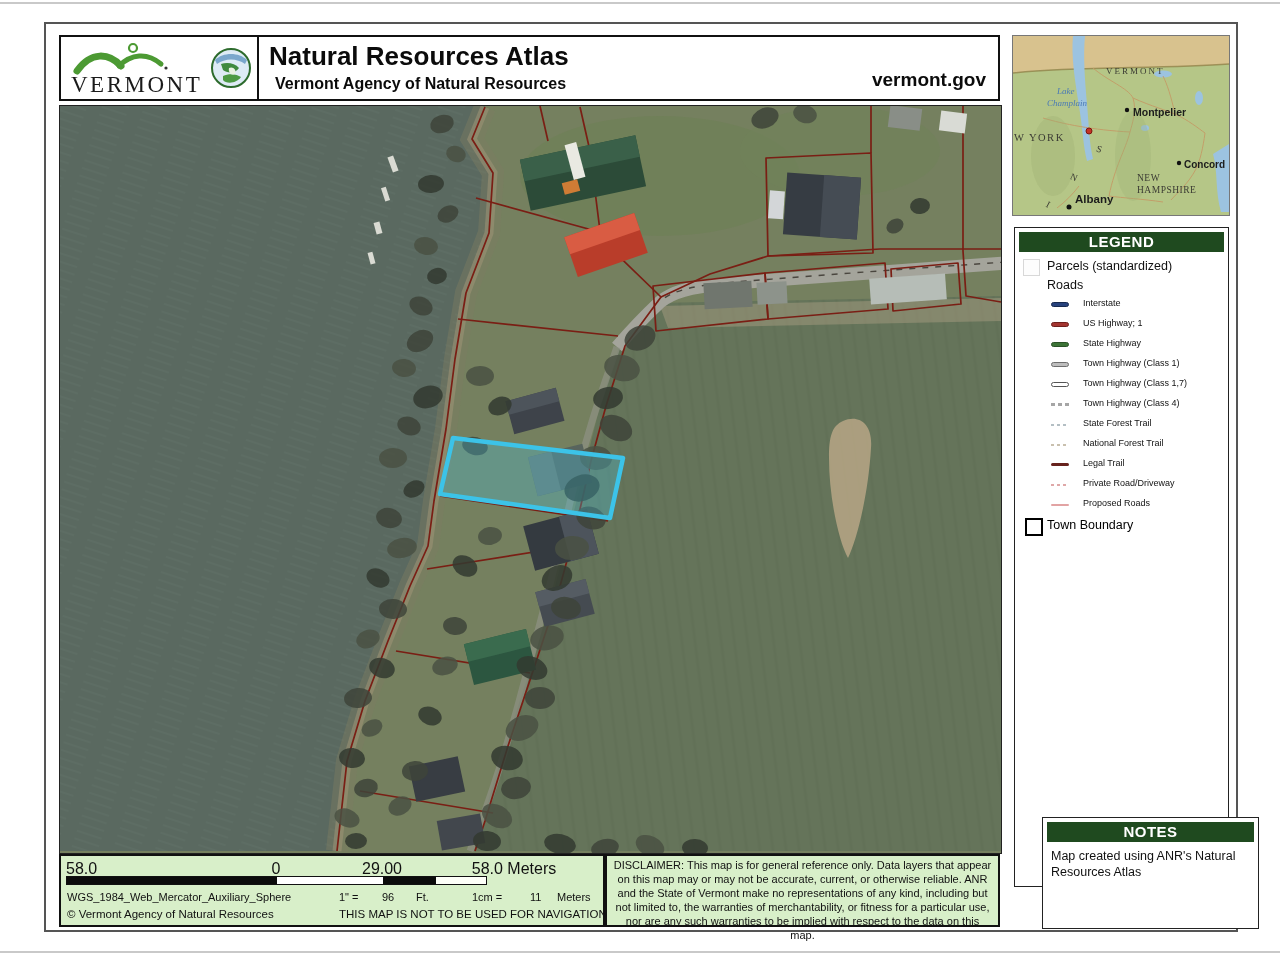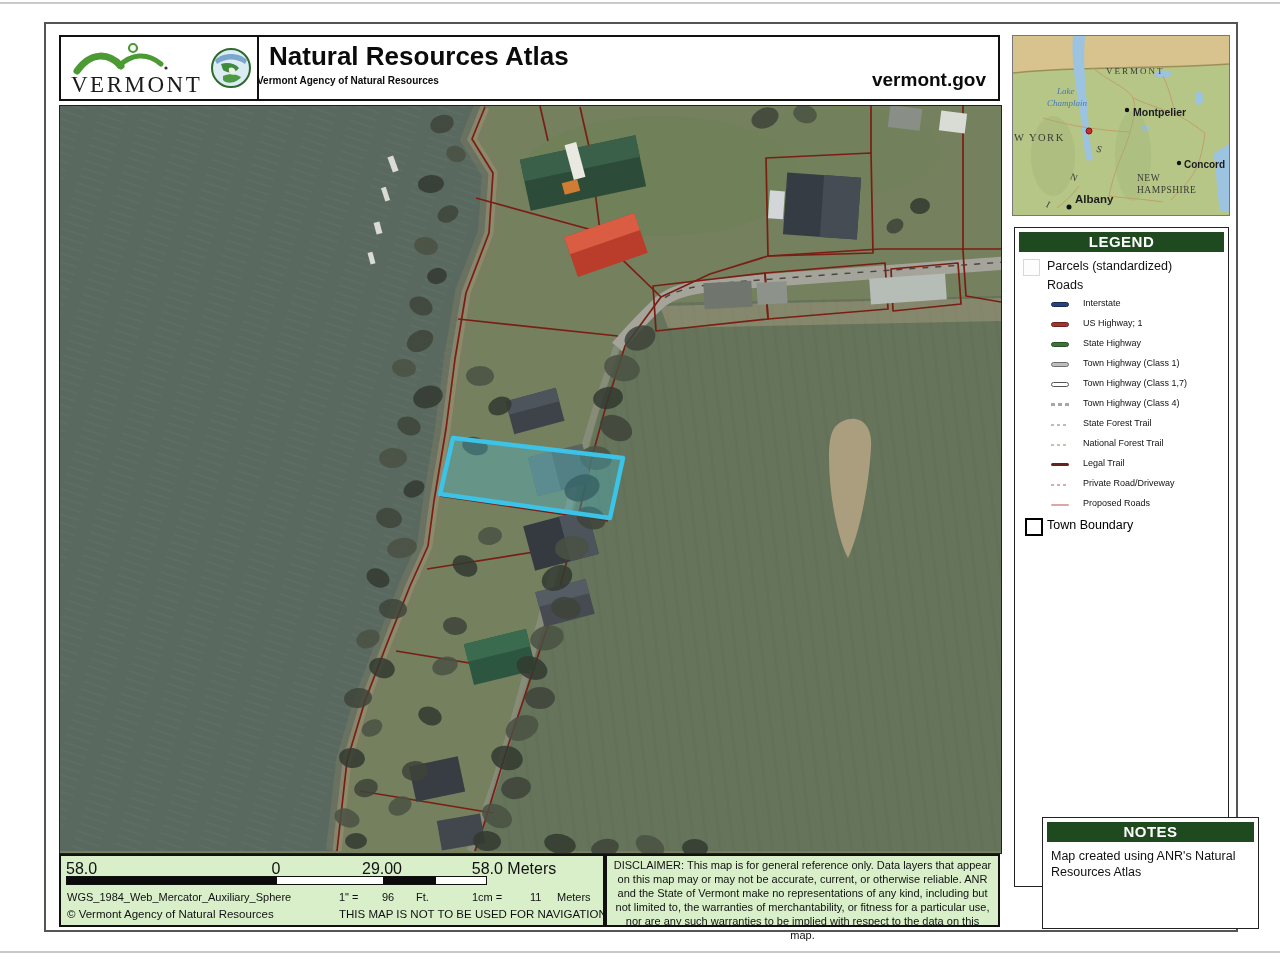--- a/index.html
+++ b/index.html
@@ -8,21 +8,21 @@
   #bottom-rule{position:absolute;left:0;top:951px;width:1280px;height:2px;background:#c9c9c9;}
   #page{position:absolute;left:44px;top:22px;width:1194px;height:910px;background:#fff;
     border:2px solid #555;box-sizing:border-box;}
   
   #header{position:absolute;left:13px;top:11px;width:941px;height:66px;border:2px solid #111;
     box-sizing:border-box;background:#fff;}
   #logo-wordmark{position:absolute;left:8px;top:4px;width:150px;height:56px;}
   #globe{position:absolute;left:148px;top:9px;width:44px;height:44px;}
   #header-divider{position:absolute;left:196px;top:0;width:2px;height:62px;background:#111;}
   #hdr-title{position:absolute;left:208px;top:4px;font-size:26px;font-weight:bold;color:#0b0b0b;text-align:right;}
-  #hdr-sub{position:absolute;left:196px;top:38px;font-size:10px;font-weight:bold;color:#0b0b0b;}
+  #hdr-sub{position:absolute;left:214px;top:38px;font-size:16px;font-weight:bold;color:#0b0b0b;}
   #hdr-site{position:absolute;right:12px;bottom:8px;font-size:19px;font-weight:bold;color:#0b0b0b;}
   
   #map-frame{position:absolute;left:13px;top:81px;width:941px;height:747px;border:1px solid #222;
     box-sizing:content-box;background:#68755b;overflow:hidden;}
   #scalebox{position:absolute;left:769px;top:686px;width:170px;height:53px;background:#fff;
     border:2px solid #111;box-sizing:border-box;}
   #scalebox .ratio{position:absolute;left:9px;top:3px;font-size:17px;color:#111;white-space:pre;}
   #scalebox .date{position:absolute;left:9px;top:29px;font-size:11px;color:#111;}
   #north{position:absolute;right:5px;top:9px;width:32px;height:34px;}
   

